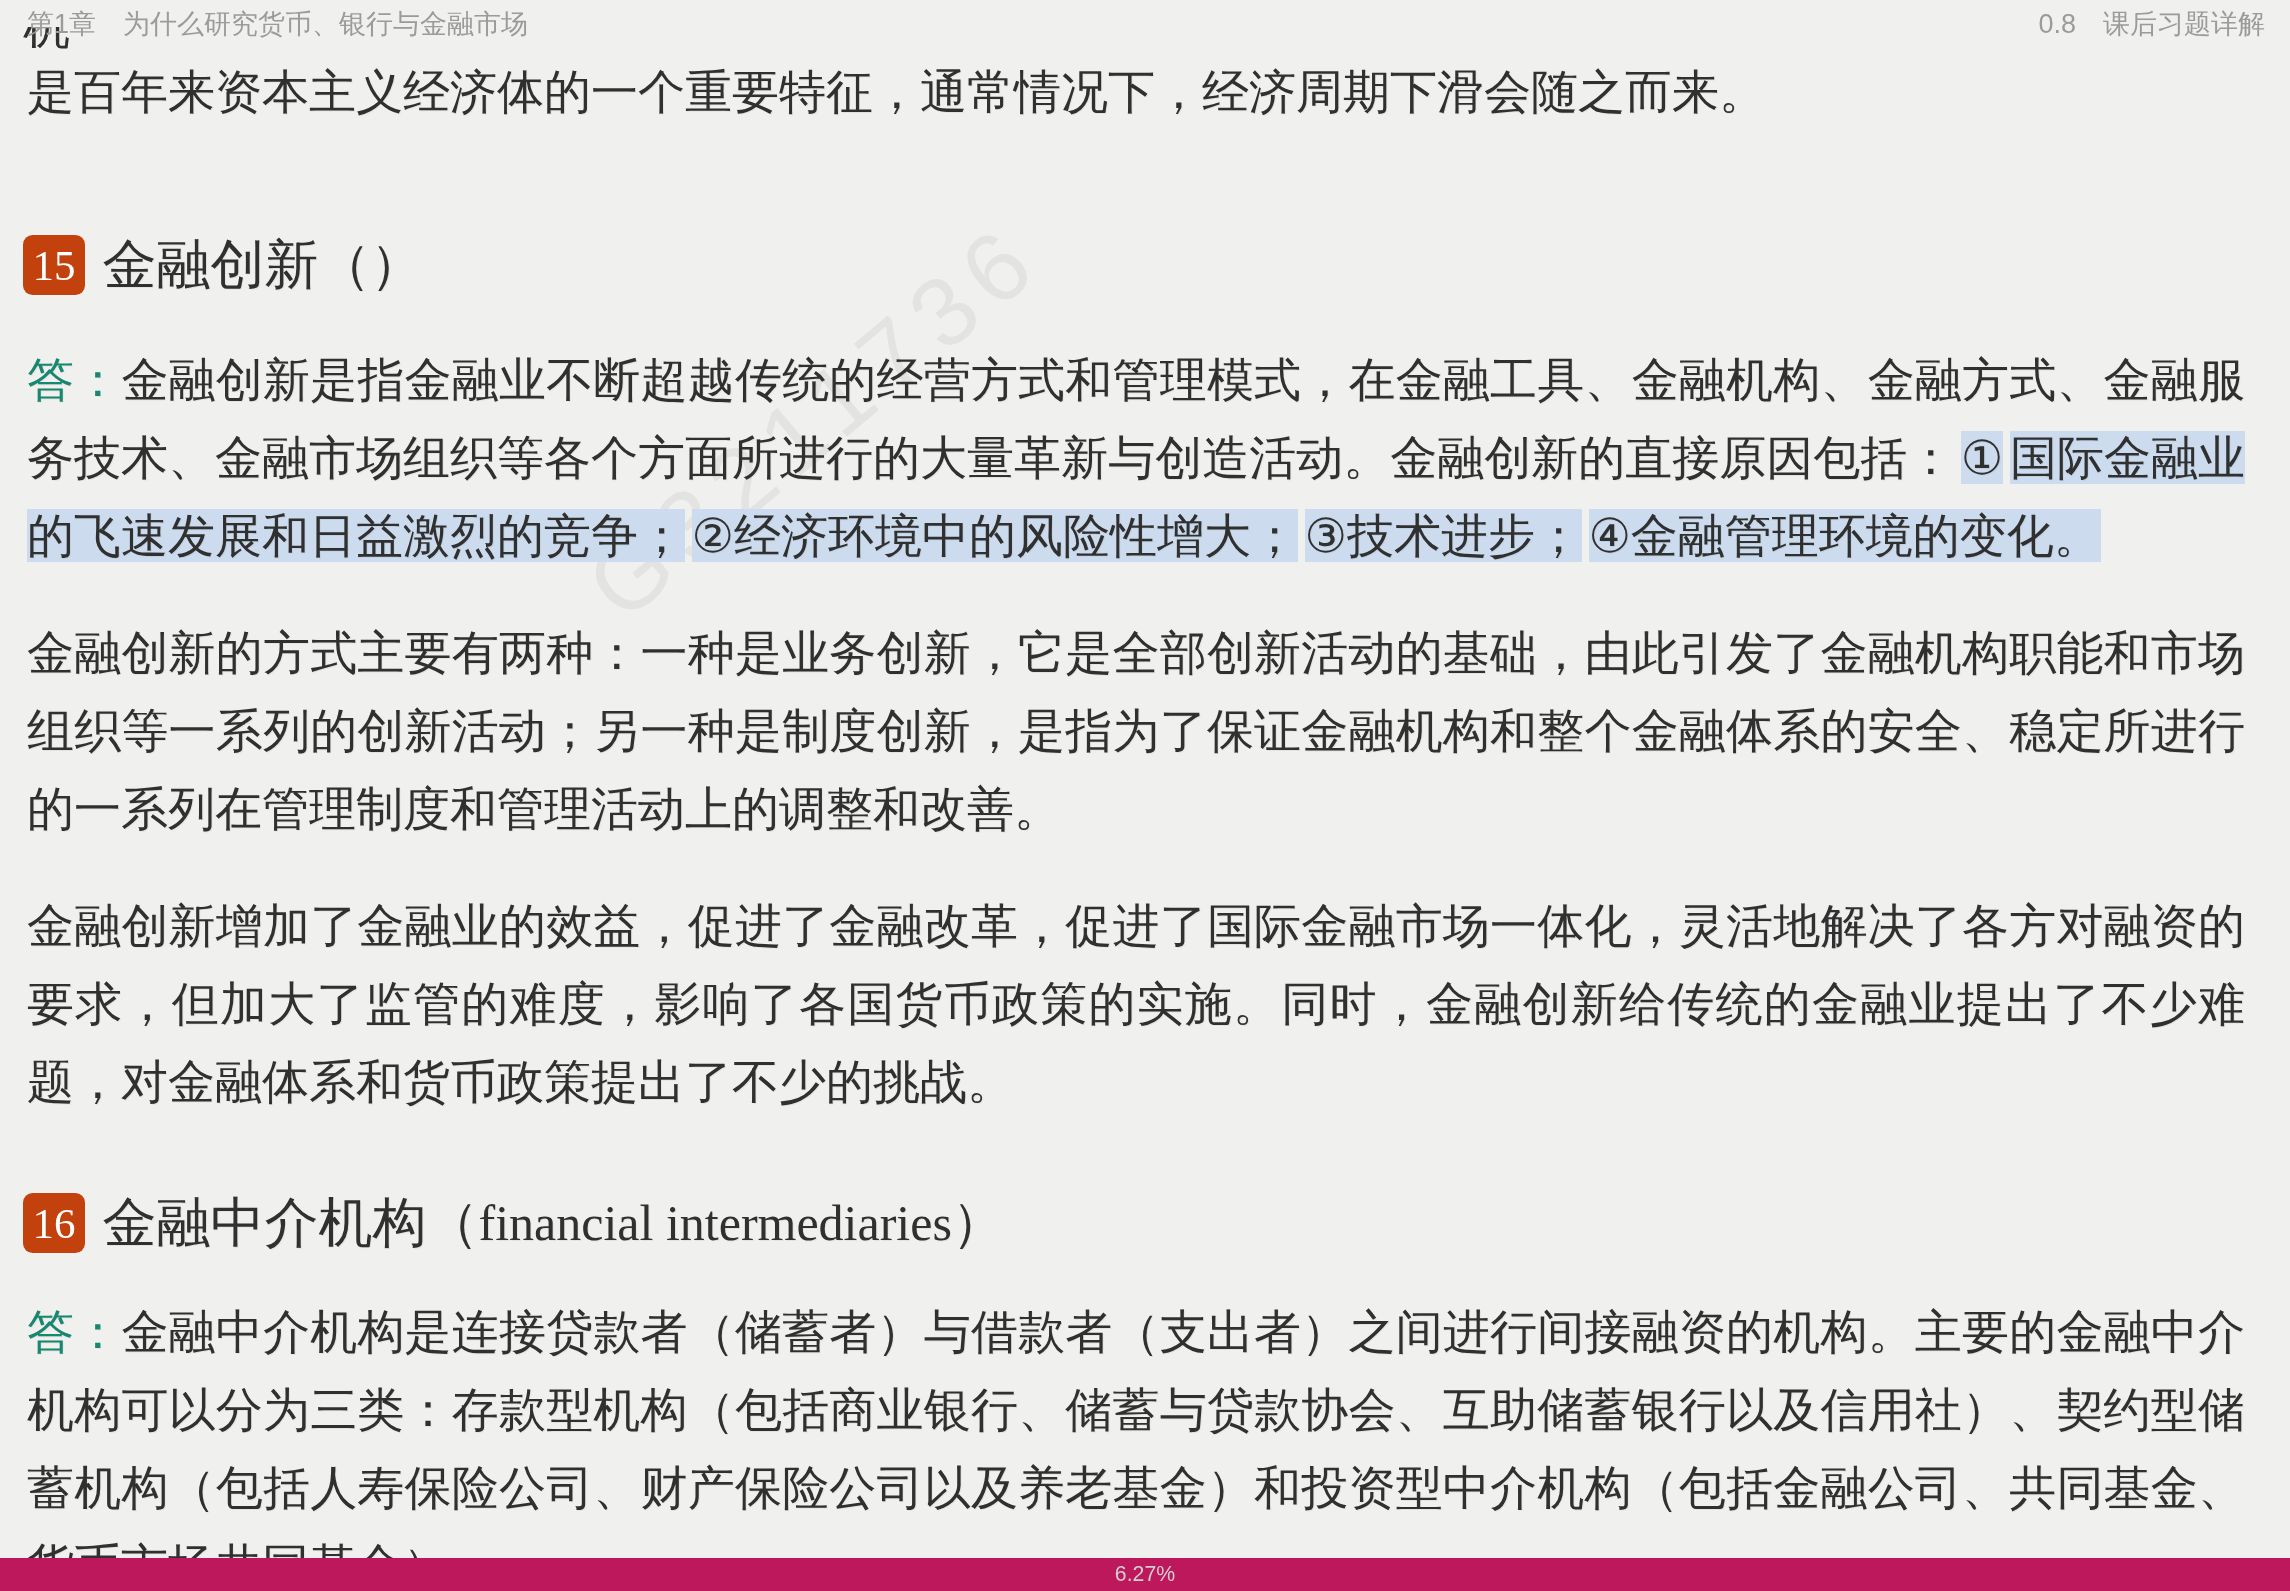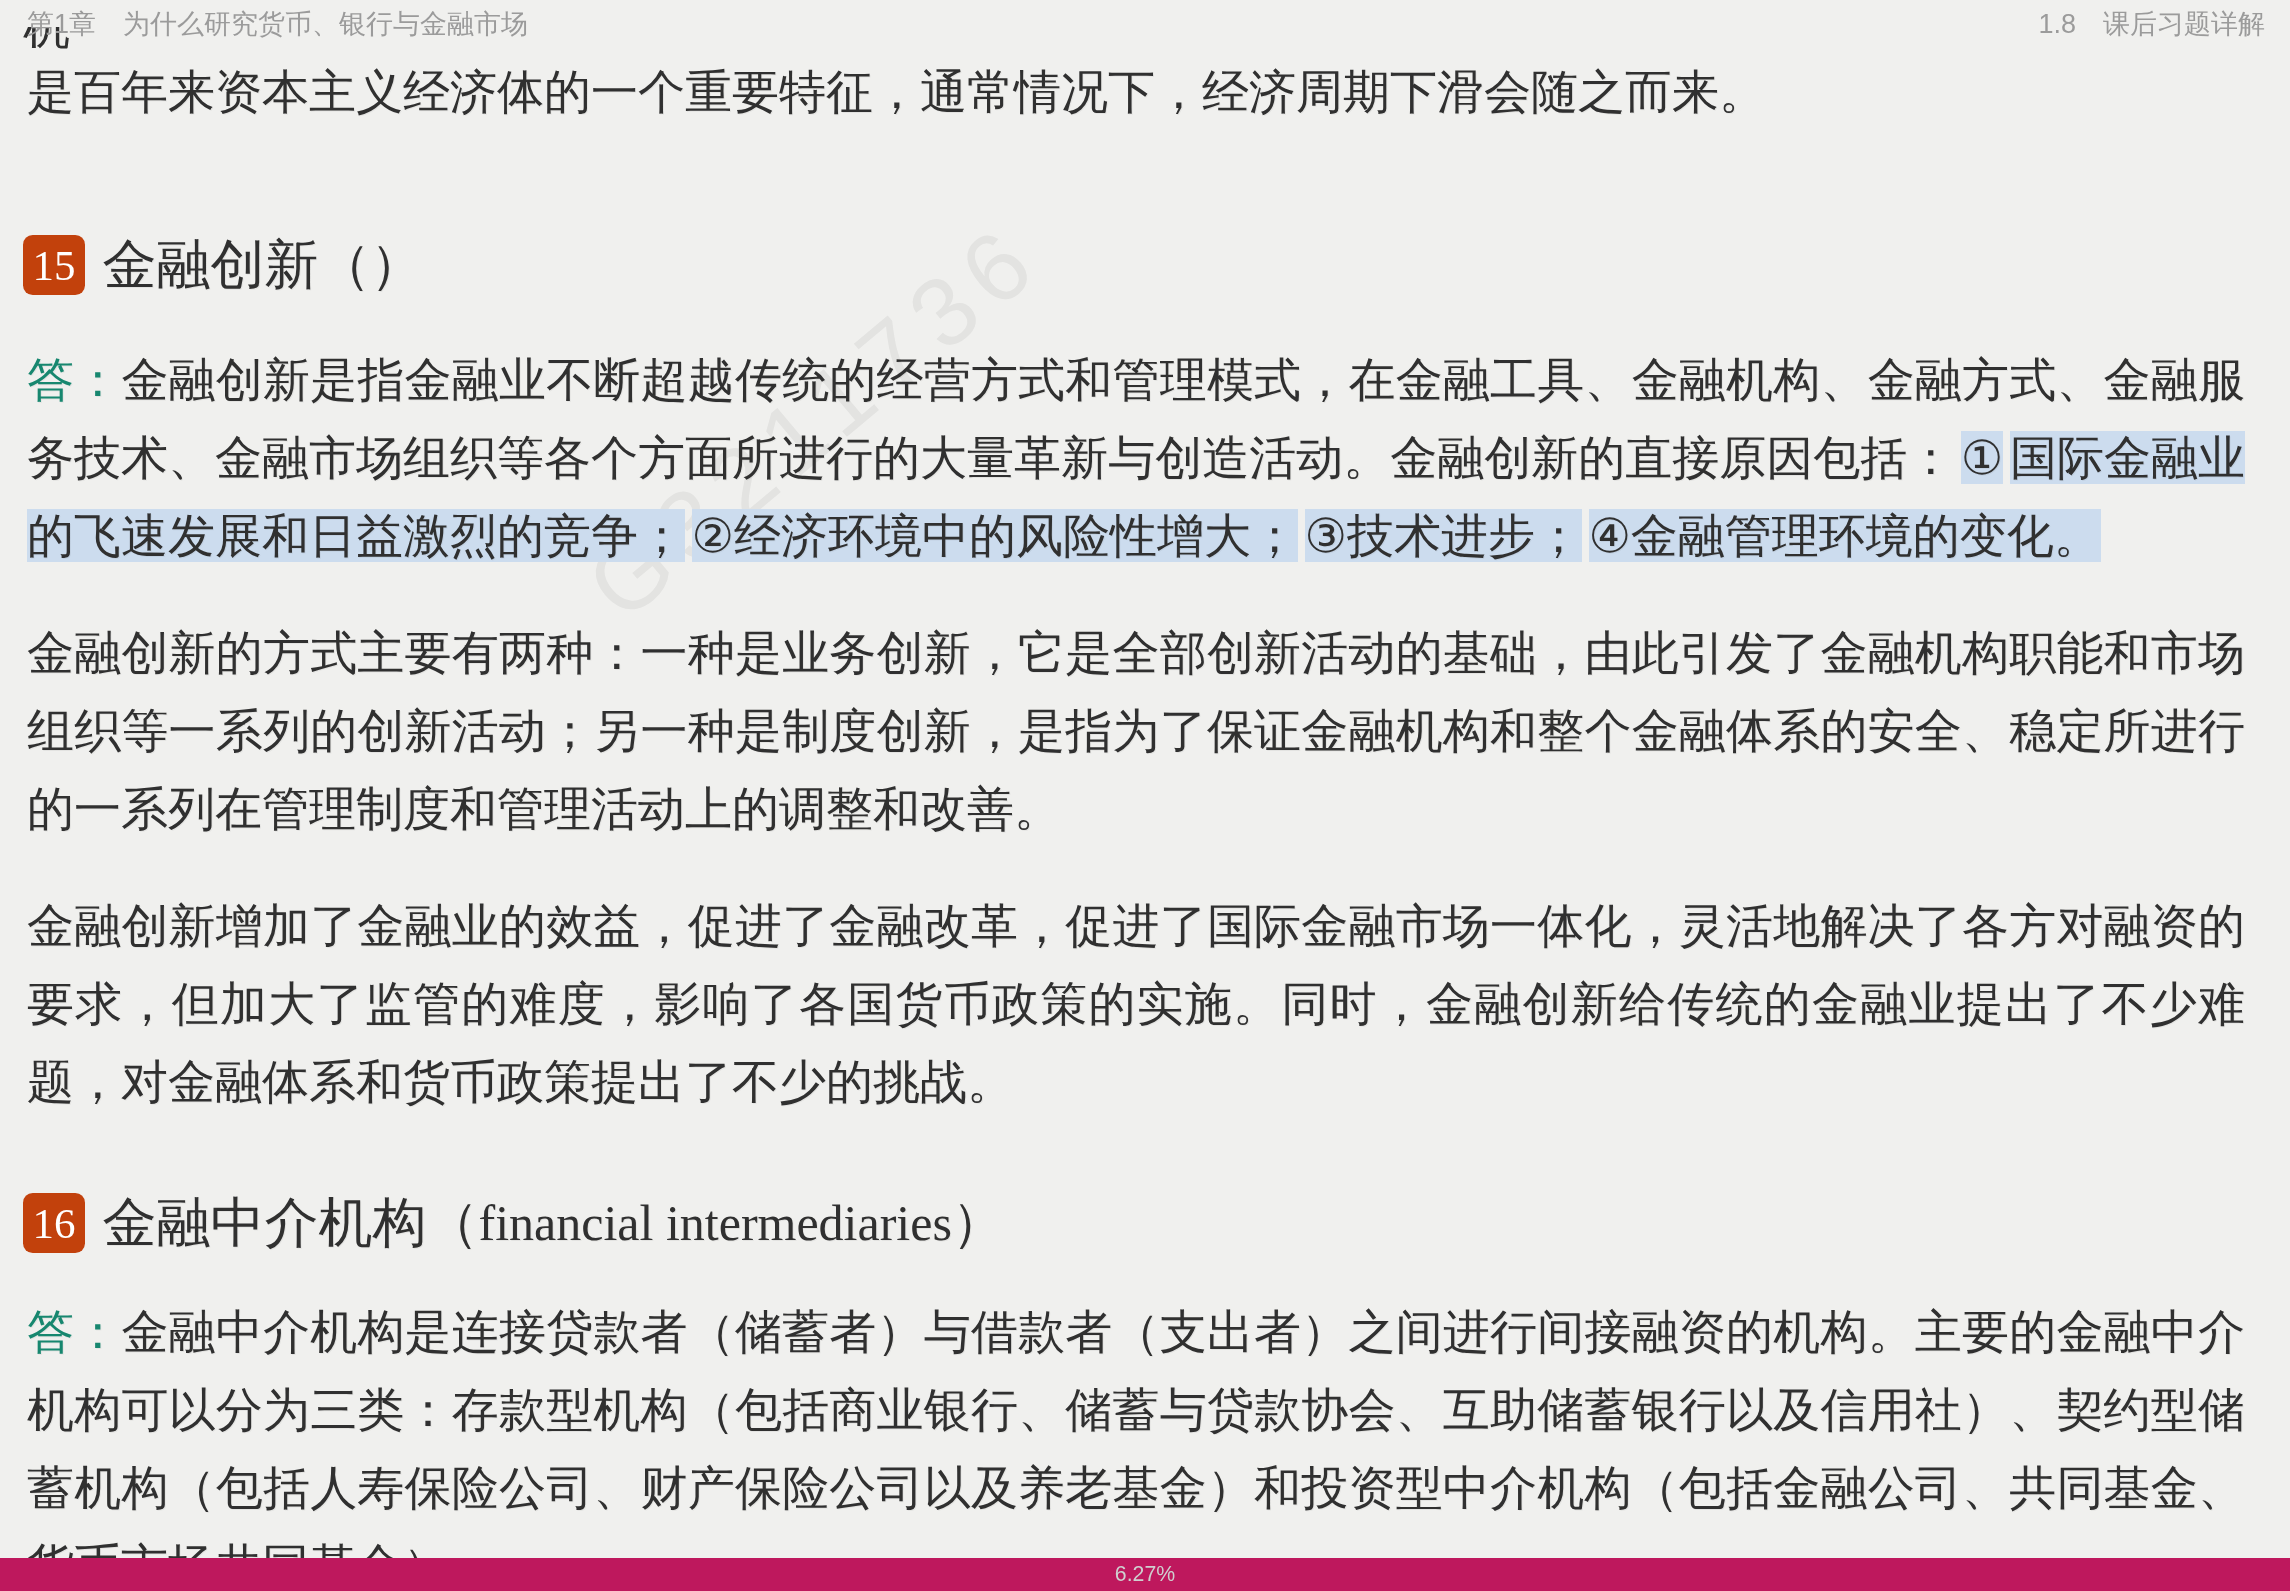--- a/index.html
+++ b/index.html
@@ -71,21 +71,21 @@
     background:#be185d; z-index:6;
     display:flex; align-items:center; justify-content:center;
   }
   .progress { font-size:21.3px; color:#cfcfcf; }
 </style>
 </head>
 <body>
 
 <div class="header">
   <span>第1章　为什么研究货币、银行与金融市场</span>
-  <span>1.8　课后习题详解</span>
+  <span>0.8　课后习题详解</span>
 </div>
 
 <div class="watermark">G3211736</div>
 
 <div class="content">
 
   <div class="cut-window">
     <div class="cut-line">危机是金融市场上的一种严重混乱，其特征是资产价格急剧下跌和众多金融机构与非金融机构倒闭。金融危机</div>
   </div>
 

